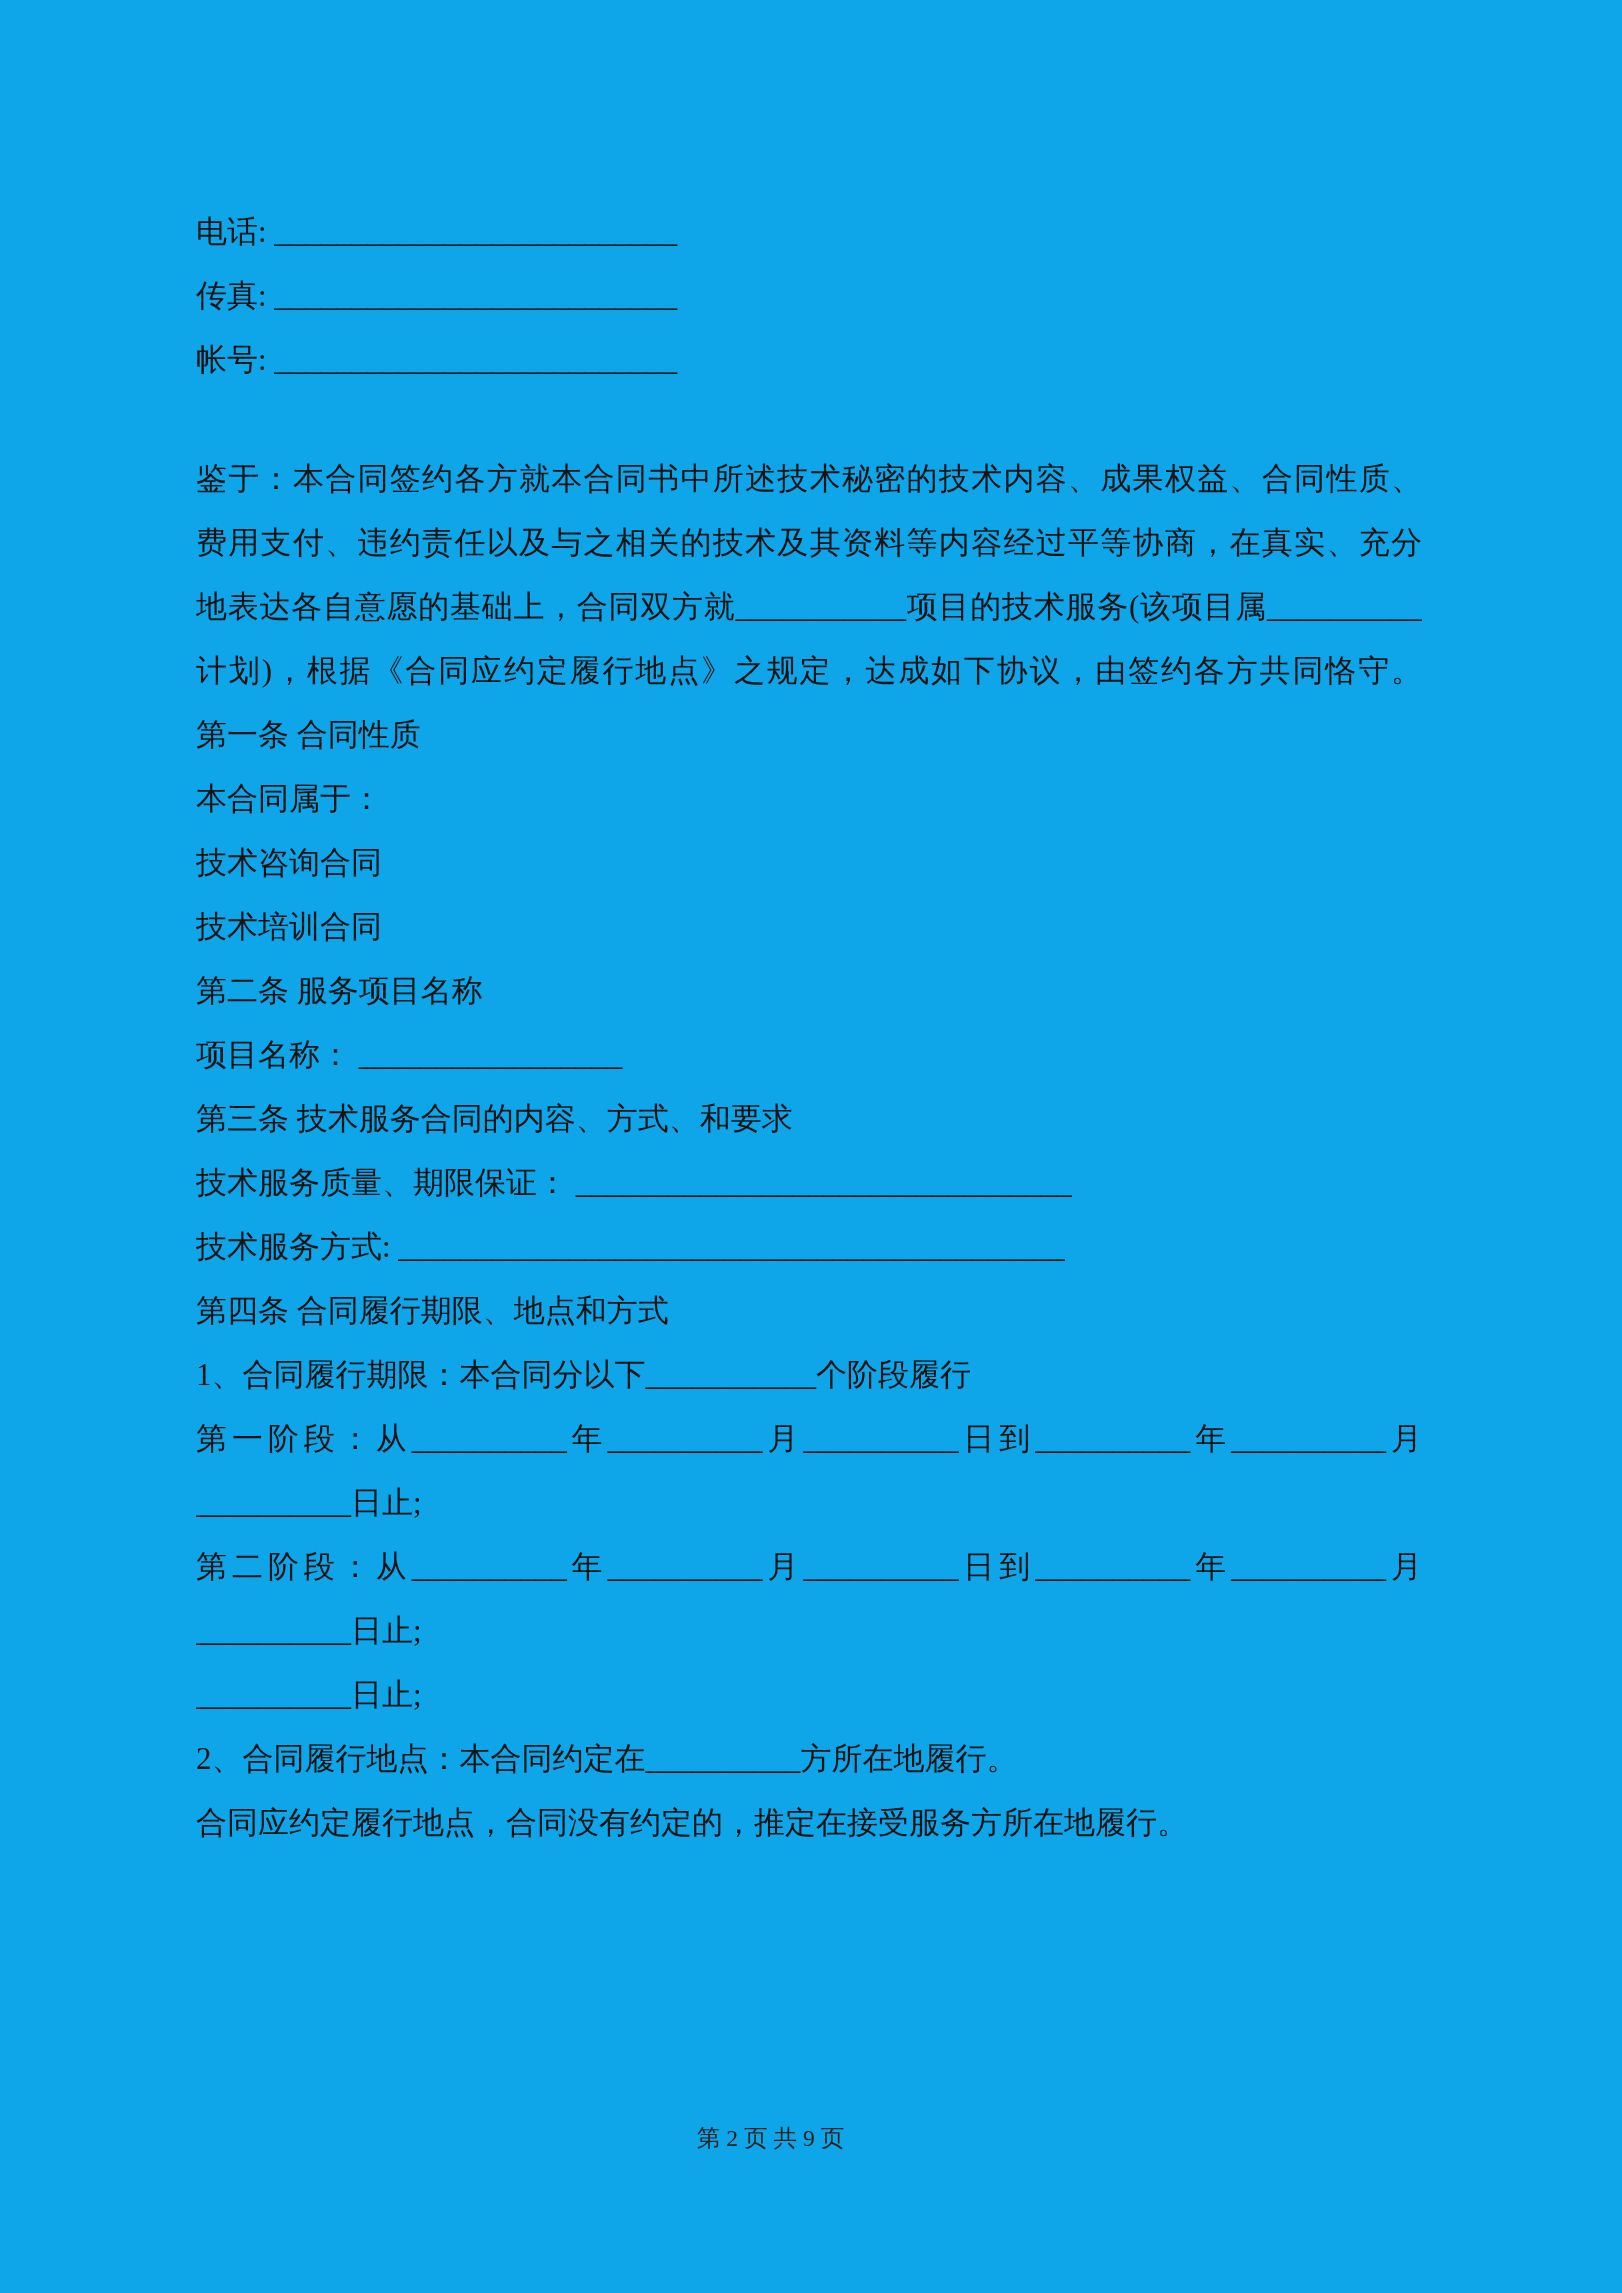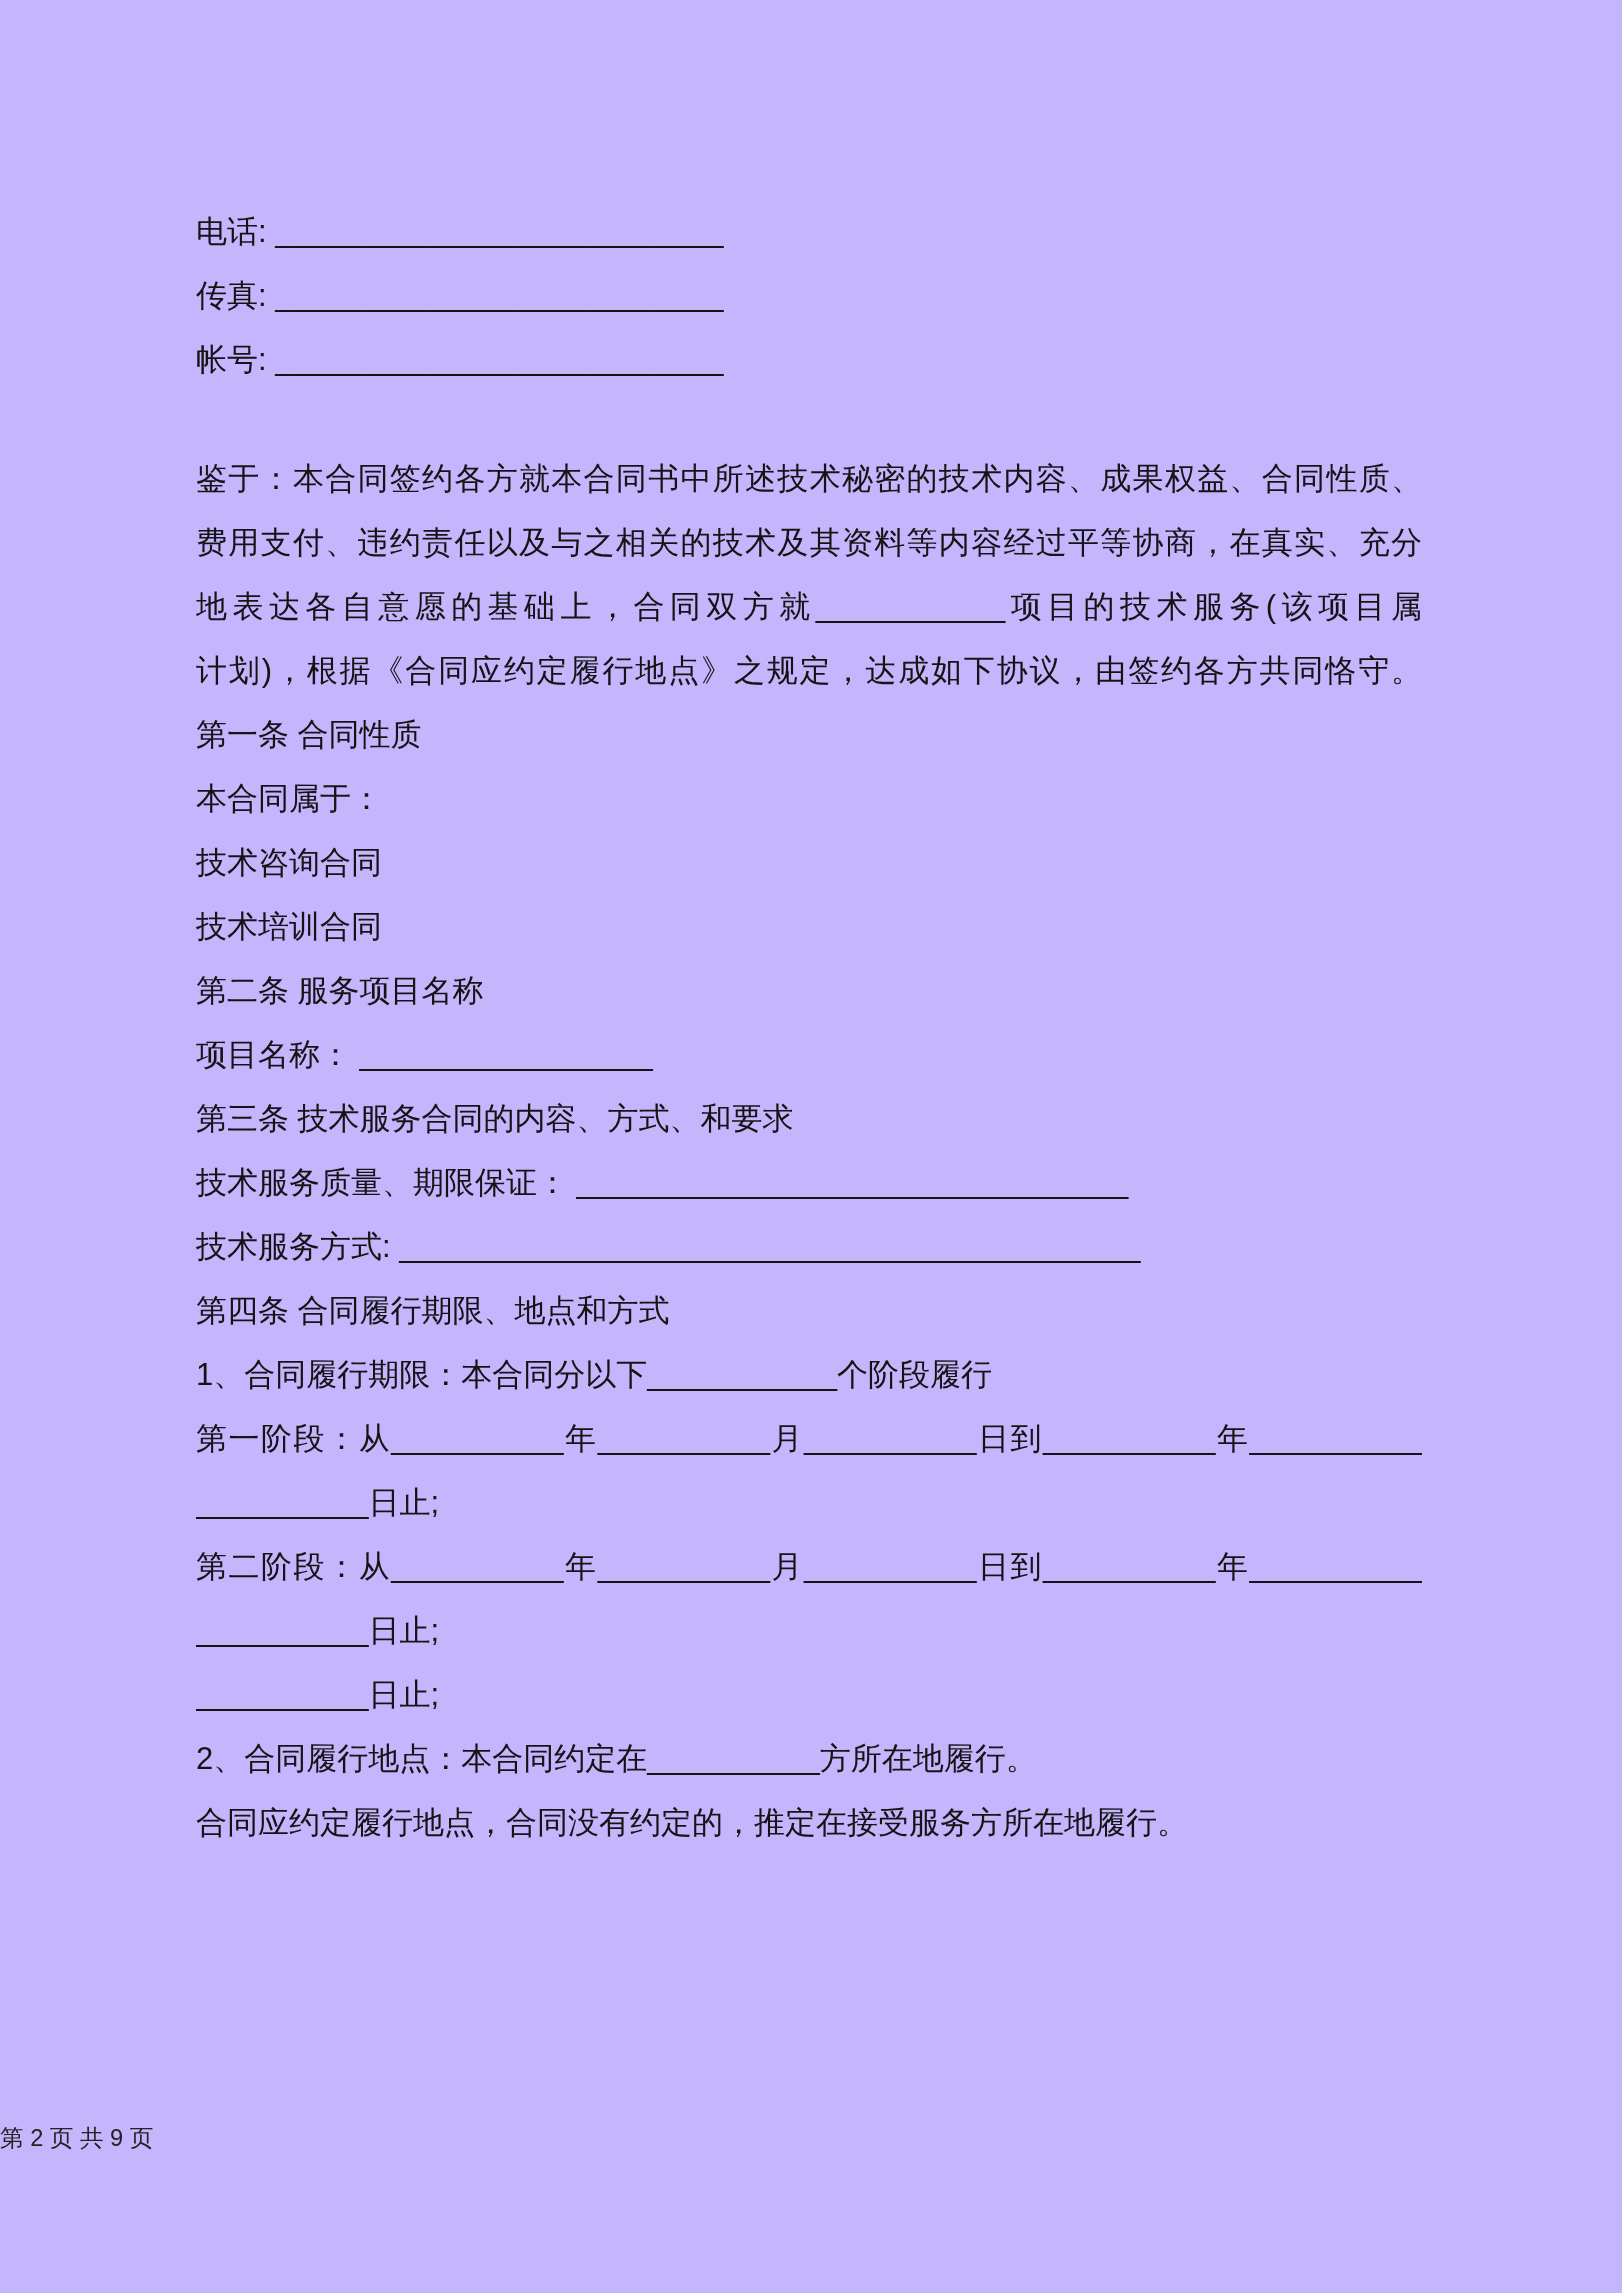--- a/index.html
+++ b/index.html
@@ -4,23 +4,23 @@
 <style>
   html, body {
     margin: 0;
     padding: 0;
     background: #ffffff;
   }
   .page {
     position: relative;
     width: 1623px;
     height: 2294px;
-    background: #c4b5fd;
+    background: #0ea5e9;
     color: #141414;
-    font-family: Liberation Sans, sans-serif;
+    font-family: Liberation Serif, serif;
     overflow: hidden;
   }
   .content {
     position: absolute;
     left: 196px;
     top: 200px;
     width: 1226px;
   }
   .line {
     font-size: 31px;
@@ -37,20 +37,21 @@
     text-justify: inter-character;
   }
   .line.spacer {
     height: 55px;
   }
   .footer {
     position: absolute;
     left: 0;
     right: 82px;
     top: 2120px;
+    text-align: center;
     font-size: 23.6px;
     line-height: 36px;
     color: #222222;
     white-space: pre;
   }
 </style>
 </head>
 <body>
 
 <div class="page">

